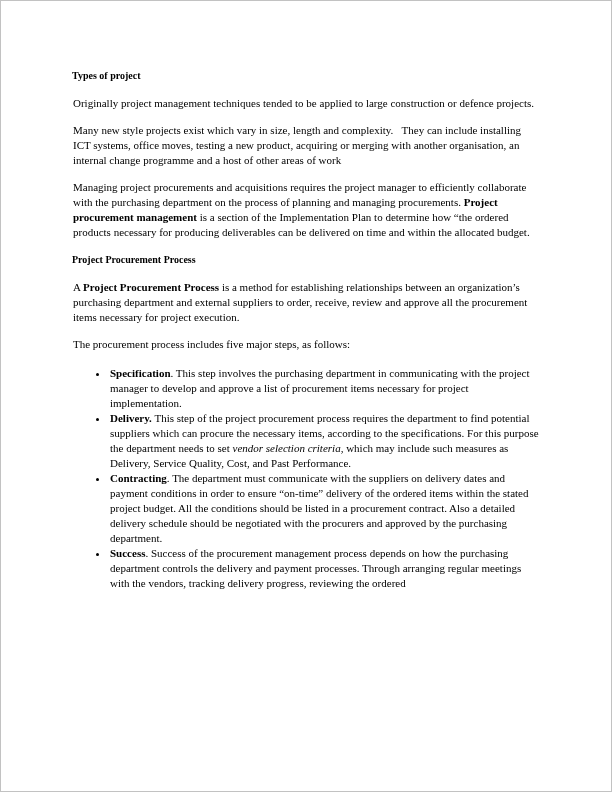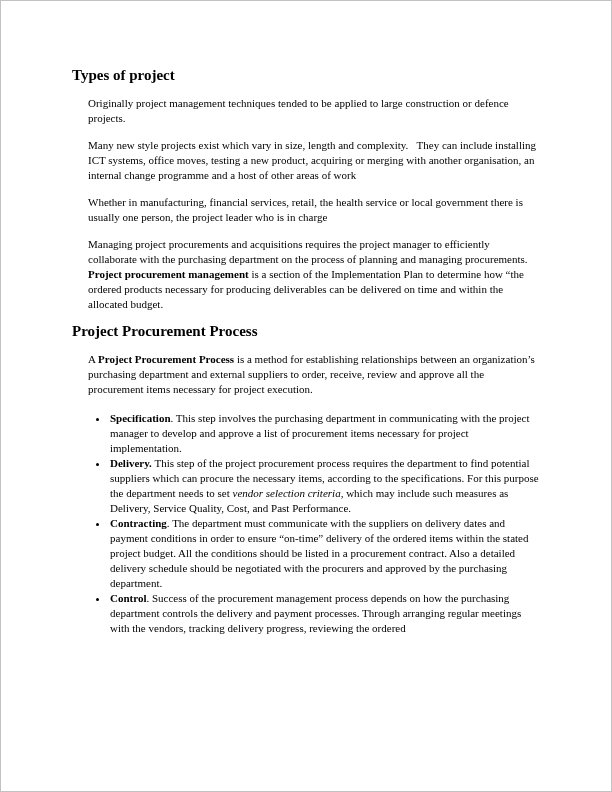--- a/index.html
+++ b/index.html
@@ -12,23 +12,23 @@
     width: 612px; height: 792px;
     background: #ffffff;
     border: 1px solid #c2c2c2;
     padding: 64px 70px 0 71px;
     font-family: "Liberation Serif", "DejaVu Serif", serif;
     font-size: 11px;
     line-height: 15px;
     color: #000000;
     overflow: hidden;
   }
-  p { margin: 0 0 12px 16px; }
+  p { margin: 0 0 12px 1px; }
   .h {
-    font-size: 15px;
+    font-size: 10px;
     font-weight: bold;
     margin: 3px 0 13px 0;
   }
   ul.steps {
     margin: 14px 0 0 0;
     padding: 0 0 0 37px;
     list-style: disc outside;
   }
   ul.steps li {
     margin: 0;
@@ -41,30 +41,30 @@
 <body>
 
 <div class="page">
 
   <div class="h">Types of project</div>
 
   <p>Originally project management techniques tended to be applied to large construction or defence projects.</p>
 
   <p>Many new style projects exist which vary in size, length and complexity. &nbsp;&nbsp;They can include installing ICT systems, office moves, testing a new product, acquiring or merging with another organisation, an internal change programme and a host of other areas of work</p>
 
-  <p>Whether in manufacturing, financial services, retail, the health service or local government there is usually one person, the project leader who is in charge</p>
 
 
   <p><span>Managing project procurements and acquisitions requires the project manager to efficiently collaborate with the purchasing department on the process of planning and managing procurements. </span><b>Project procurement management</b><span> is a section of the Implementation Plan to determine how “the ordered products necessary for producing deliverables can be delivered on time and within the allocated budget.</span></p>
 
   <div class="h">Project Procurement Process</div>
 
   <p><span>A </span><b>Project Procurement Process</b><span> is a method for establishing relationships between an organization’s purchasing department and external suppliers to order, receive, review and approve all the procurement items necessary for project execution.</span></p>
 
+  <p>The procurement process includes five major steps, as follows:</p>
 
   <ul class="steps">
     <li><b>Specification</b><span>. This step involves the purchasing department in communicating with the project manager to develop and approve a list of procurement items necessary for project implementation.</span><i></i><span></span></li>
     <li><b>Delivery.</b><span> This step of the project procurement process requires the department to find potential suppliers which can procure the necessary items, according to the specifications. For this purpose the department needs to set </span><i>vendor selection criteria</i><span>, which may include such measures as Delivery, Service Quality, Cost, and Past Performance.</span></li>
     <li><b>Contracting</b><span>. The department must communicate with the suppliers on delivery dates and payment conditions in order to ensure “on-time” delivery of the ordered items within the stated project budget. All the conditions should be listed in a procurement contract. Also a detailed delivery schedule should be negotiated with the procurers and approved by the purchasing department.</span><i></i><span></span></li>
-    <li><b>Control</b><span>. Success of the procurement management process depends on how the purchasing department controls the delivery and payment processes. Through arranging regular meetings with the vendors, tracking delivery progress, reviewing the ordered</span><i></i><span></span></li>
+    <li><b>Success</b><span>. Success of the procurement management process depends on how the purchasing department controls the delivery and payment processes. Through arranging regular meetings with the vendors, tracking delivery progress, reviewing the ordered</span><i></i><span></span></li>
   </ul>
 
 </div>
 
 </body></html>

